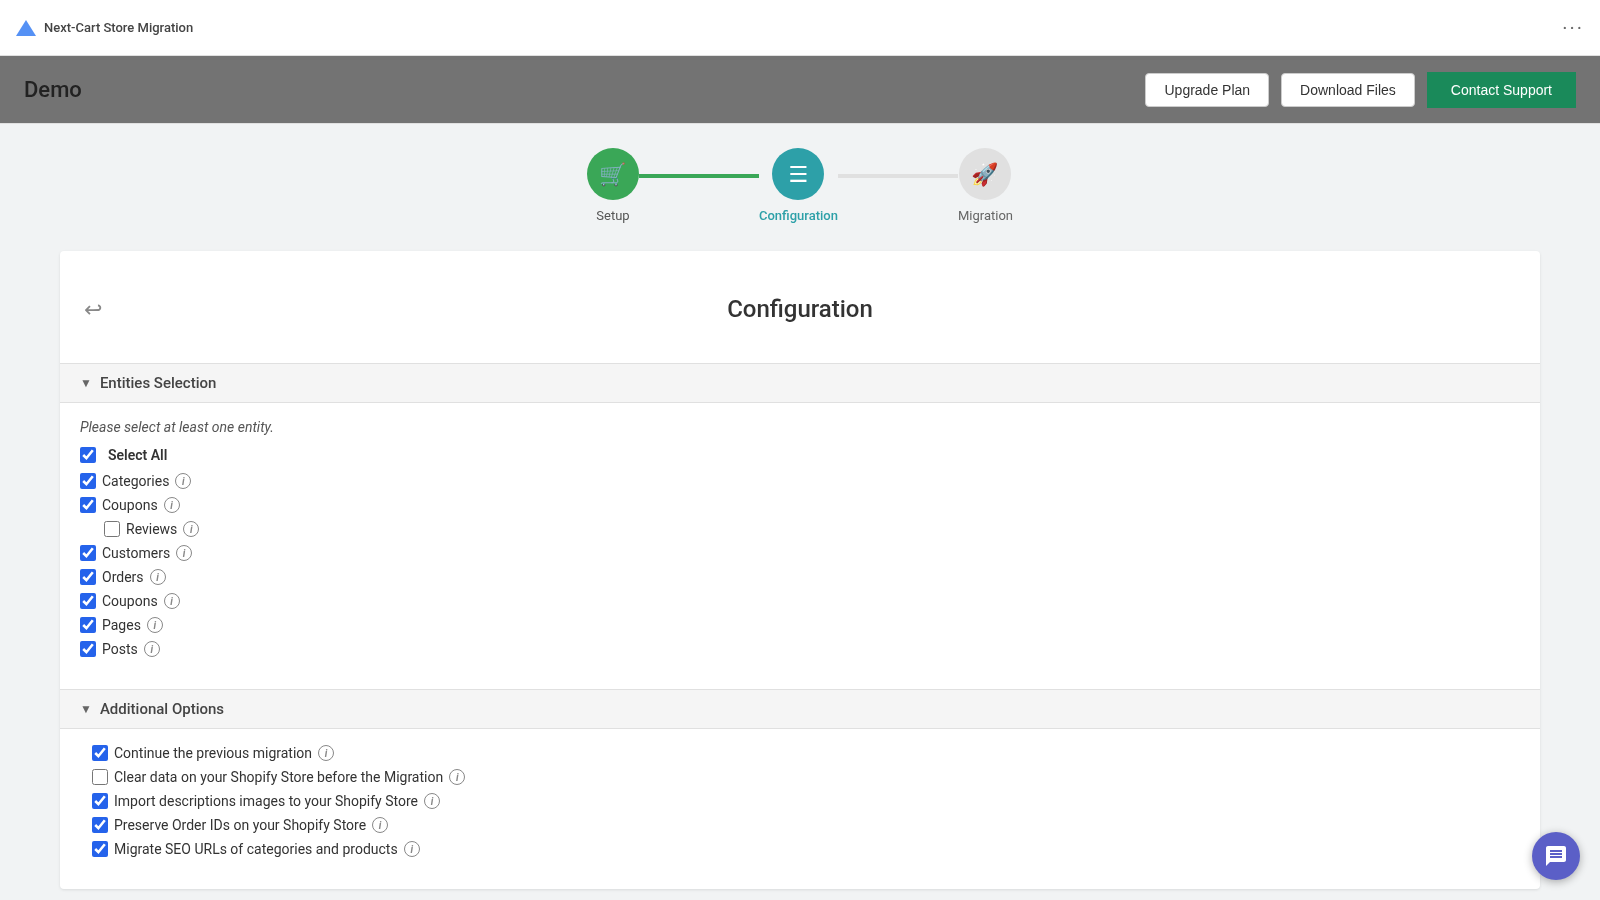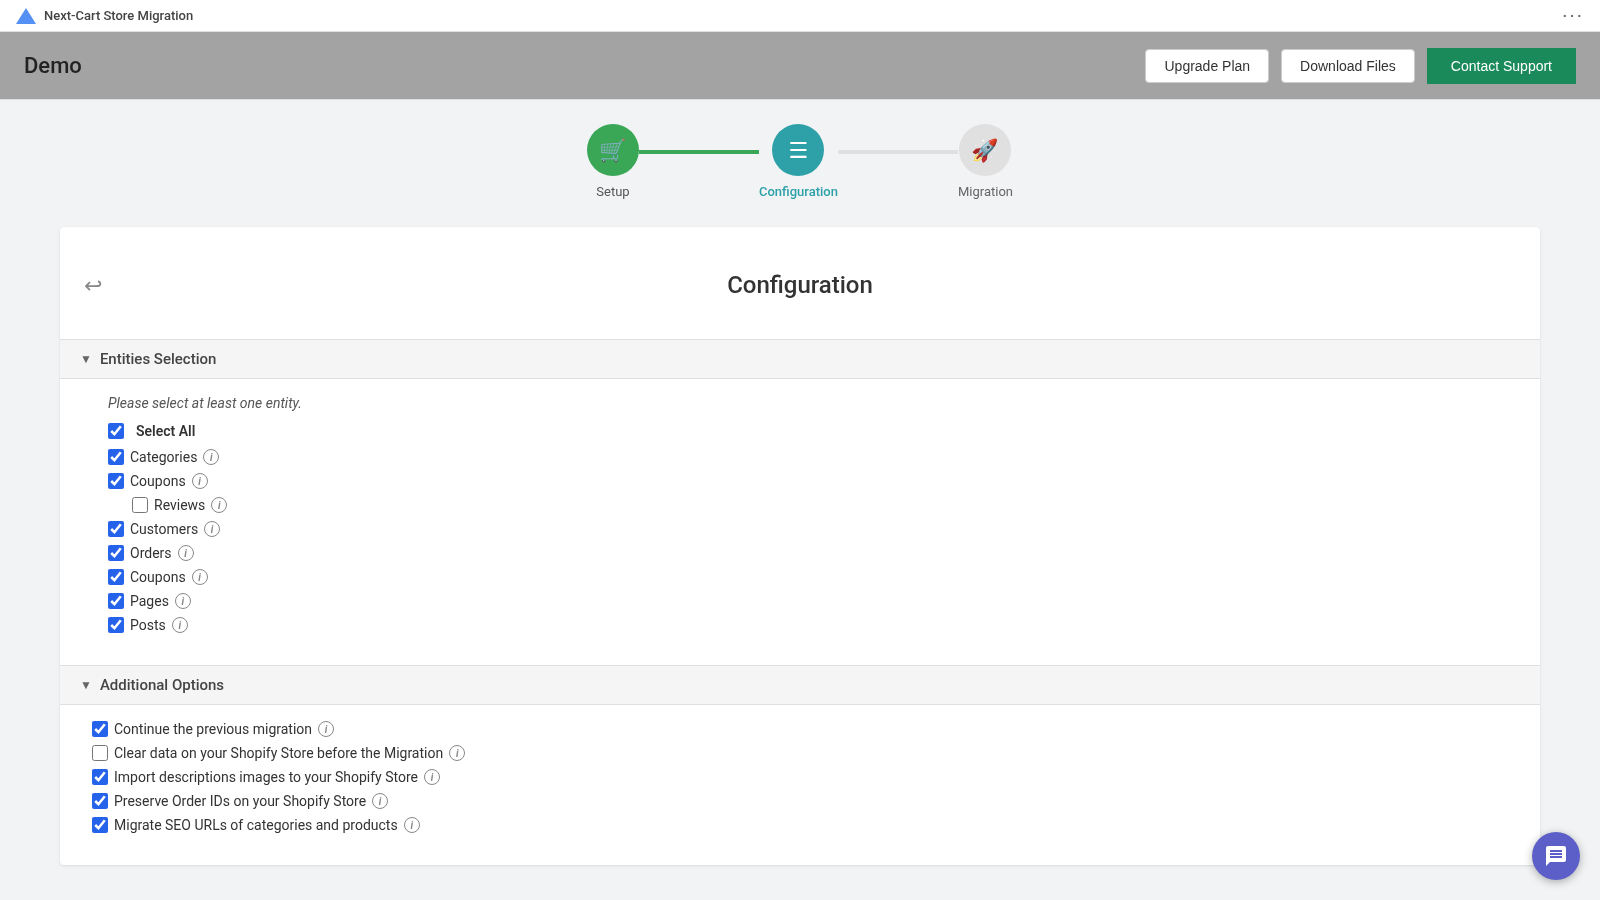--- a/index.html
+++ b/index.html
@@ -10,42 +10,42 @@
       font-size: 14px;
     }
 
     
     .top-bar {
       background: #fff;
       border-bottom: 1px solid #e0e0e0;
       display: flex;
       align-items: center;
       padding: 0 16px;
-      height: 32px;
+      height: 56px;
     }
     .app-logo {
       display: flex;
       align-items: center;
       gap: 8px;
       font-size: 13px;
       font-weight: 500;
       color: #444;
     }
     .app-logo svg { width: 20px; height: 20px; }
     .top-bar-spacer { flex: 1; }
     .top-bar-dots {
       color: #666;
       font-size: 20px;
       letter-spacing: 2px;
       cursor: pointer;
     }
 
     
     .header {
-      background: #a3a3a3;
+      background: #737373;
       border-bottom: 1px solid #e0e0e0;
       display: flex;
       align-items: center;
       padding: 12px 24px;
       height: 68px;
     }
     .header-title {
       font-size: 22px;
       font-weight: 500;
       color: #222;
@@ -176,21 +176,21 @@
       font-weight: 500;
       color: #444;
     }
     .section-header .chevron {
       color: #666;
       font-size: 12px;
     }
 
     
     .entities-body {
-      padding: 16px 32px 24px 48px;
+      padding: 16px 32px 24px 20px;
     }
     .entities-instruction {
       font-style: italic;
       color: #555;
       margin-bottom: 12px;
       font-size: 14px;
     }
     .checkbox-row {
       display: flex;
       align-items: center;

